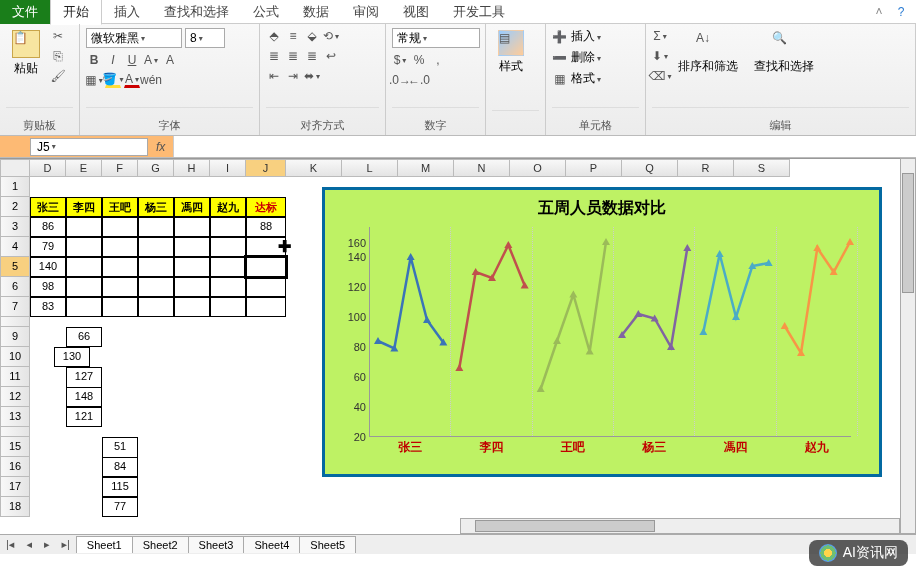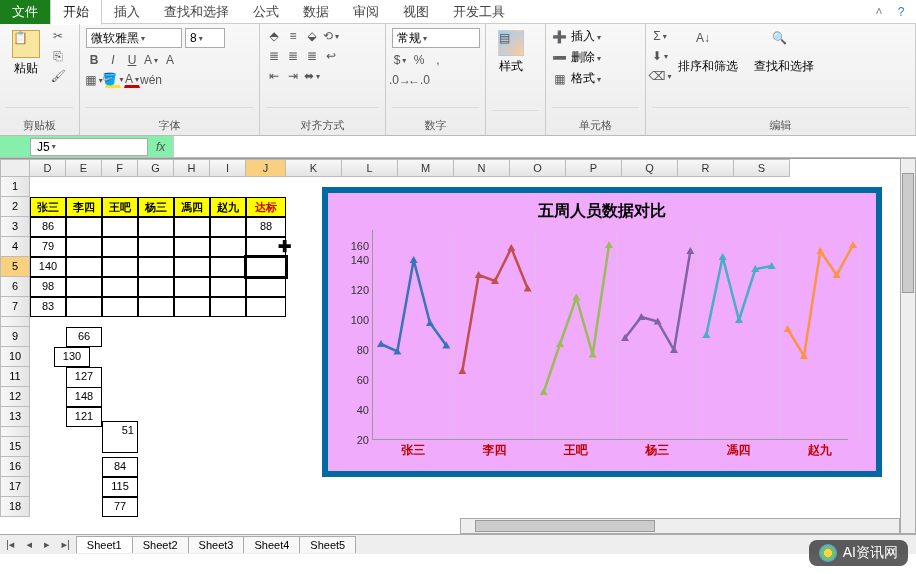--- a/index.html
+++ b/index.html
@@ -20,21 +20,21 @@
 .group-label { text-align: center; font-size: 11px; color: #555; padding-top: 10px; border-top: 1px solid #ddd; }
 .btn-lg { display: flex; flex-direction: column; align-items: center; gap: 2px; padding: 2px 6px; }
 .btn-lg .ic { width: 28px; height: 28px; display: inline-block; }
 .col { display: flex; flex-direction: column; gap: 4px; }
 .row { display: flex; gap: 3px; align-items: center; }
 .ic { width: 16px; height: 16px; display: inline-flex; align-items: center; justify-content: center; color: #555; border: 1px solid transparent; }
 .font-box { border: 1px solid #aaa; background: #fff; height: 20px; padding: 0 4px; display: flex; align-items: center; }
 .dd::after { content: "▾"; font-size: 8px; margin-left: 2px; color: #555; }
 
 
-.fbar { display: flex; align-items: center; border-bottom: 1px solid #bbb; height: 22px; background: #86efac; }
+.fbar { display: flex; align-items: center; border-bottom: 1px solid #bbb; height: 22px; background: #fdba74; }
 .namebox { width: 118px; border: 1px solid #aaa; background: #fff; margin: 2px 0 2px 30px; padding: 1px 6px; display: flex; align-items: center; }
 .fx { padding: 0 8px; font-style: italic; color: #555; }
 .formula-input { flex: 1; border-left: 1px solid #ccc; height: 100%; background: #fff; }
 
 
 .grid-wrap { position: relative; height: 380px; overflow: hidden; border-top: 1px solid #999; }
 .colhdrs { display: flex; position: absolute; top: 0; left: 0; }
 .corner { width: 30px; height: 18px; background: #eee; border: 1px solid #bbb; }
 .ch { height: 18px; background: linear-gradient(#f8f8f8,#e4e4e4); border: 1px solid #bbb; border-left: none; text-align: center; font-size: 11px; color: #333; line-height: 16px; }
 .ch.sel { background: #f8d080; }
@@ -43,21 +43,21 @@
 .rh.sel { background: #f8d080; }
 .cells { position: absolute; top: 18px; left: 30px; }
 .cell { position: absolute; border-right: 1px solid #d8d8d8; border-bottom: 1px solid #d8d8d8; font-size: 11px; padding: 2px 3px; text-align: center; background: #fff; }
 .cell.hdr { background: #ffff00; font-weight: bold; border: 1px solid #000; }
 .cell.hdr.red { color: #c00; }
 .cell.brd { border: 1px solid #000; }
 .cell.active { outline: 2px solid #000; z-index: 5; }
 .cursor-plus { position: absolute; font-size: 16px; font-weight: bold; color: #000; z-index: 6; }
 
 
-.chart { position: absolute; background: #f0abfc; border: 6px solid #0369a1; }
+.chart { position: absolute; background: #bef264; border: 3px solid #0369a1; }
 .chart-title { text-align: center; font-weight: bold; font-size: 16px; padding: 8px 0 4px; }
 .plot { position: relative; margin: 4px 28px 24px 44px; height: 210px; border-left: 1px solid #999; border-bottom: 1px solid #999; }
 .ytick { position: absolute; left: -36px; width: 32px; text-align: right; font-size: 11px; color: #333; transform: translateY(-50%); }
 .panel { position: absolute; top: 0; bottom: 0; border-right: 1px dotted #ccc; }
 .cat-label { position: absolute; bottom: -20px; width: 100%; text-align: center; color: #c00000; font-weight: bold; font-size: 12px; }
 svg.lines { position: absolute; top: 0; left: 0; width: 100%; height: 100%; overflow: visible; }
 
 
 .sheetbar { position: absolute; bottom: 20px; left: 0; right: 0; height: 20px; background: #eee; border-top: 1px solid #aaa; display: flex; align-items: center; font-size: 11px; }
 .sheetbar .nav { padding: 0 6px; color: #555; }
@@ -322,21 +322,21 @@
       <div class="cell brd" style="left: 144px; top: 120px; width: 36px; height: 20px;"></div>
       <div class="cell brd" style="left: 180px; top: 120px; width: 36px; height: 20px;"></div>
       <div class="cell brd" style="left: 216px; top: 120px; width: 40px; height: 20px;"></div>
       <div class="cell brd" style="left: 216px; top: 40px; width: 40px; height: 20px;">88</div>
       <div class="cell brd active" style="left: 216px; top: 80px; width: 40px; height: 20px;"></div>
       <div class="cell brd" style="left: 36px; top: 150px; width: 36px; height: 20px;">66</div>
       <div class="cell brd" style="left: 24px; top: 170px; width: 36px; height: 20px;">130</div>
       <div class="cell brd" style="left: 36px; top: 190px; width: 36px; height: 32px;">127</div>
       <div class="cell brd" style="left: 36px; top: 210px; width: 36px; height: 20px;">148</div>
       <div class="cell brd" style="left: 36px; top: 230px; width: 36px; height: 20px;">121</div>
-      <div class="cell brd" style="left: 72px; top: 244px; width: 36px; height: 32px; text-align: right;">51</div>
+      <div class="cell brd" style="left: 72px; top: 260px; width: 36px; height: 32px;">51</div>
       <div class="cell brd" style="left: 72px; top: 280px; width: 36px; height: 20px;">84</div>
       <div class="cell brd" style="left: 72px; top: 300px; width: 36px; height: 20px;">115</div>
       <div class="cell brd" style="left: 72px; top: 320px; width: 36px; height: 20px;">77</div>
     </div>
   <div class="cursor-plus" style="left:278px; top:78px">✚</div>
 
   <div class="chart" id="chart" style="left:322px; top:28px; width:560px; height:290px">
     <div class="chart-title">五周人员数据对比</div>
     <div class="plot" id="plot">
         <div class="ytick" style="top: 210px;">20</div>

